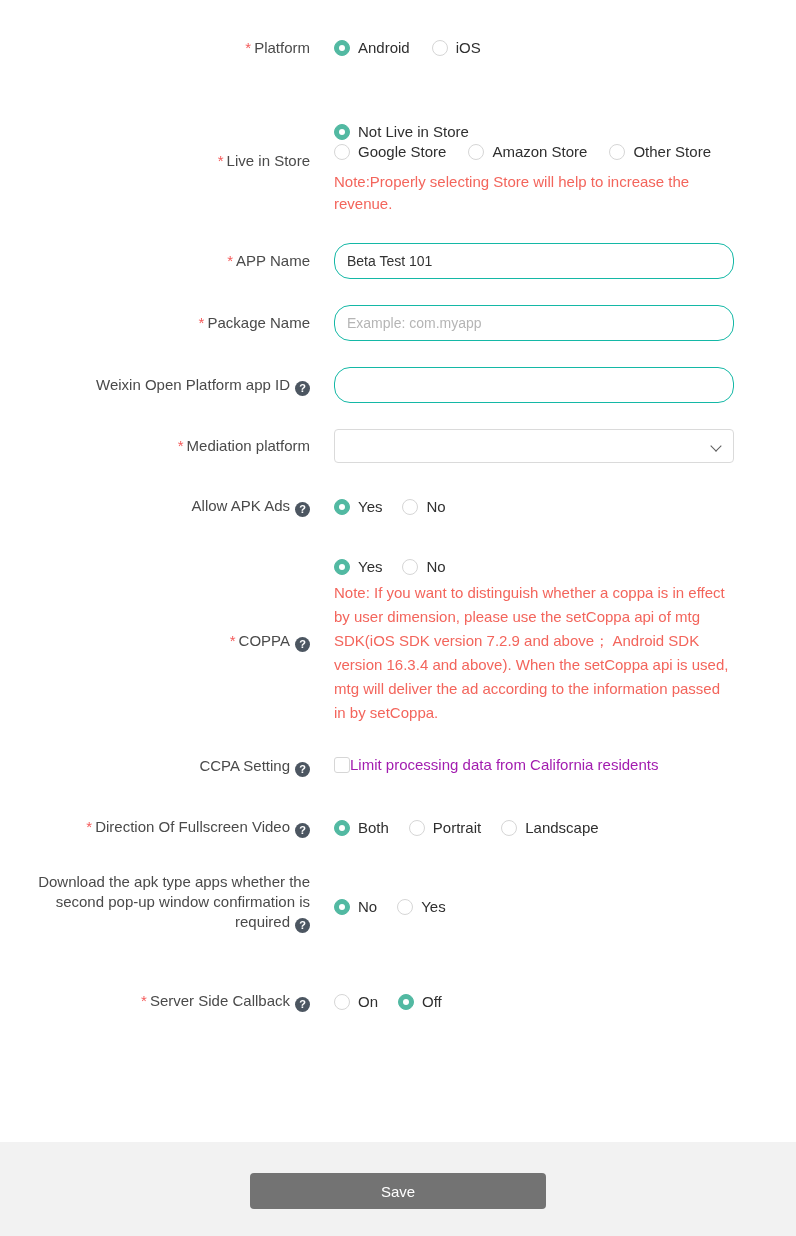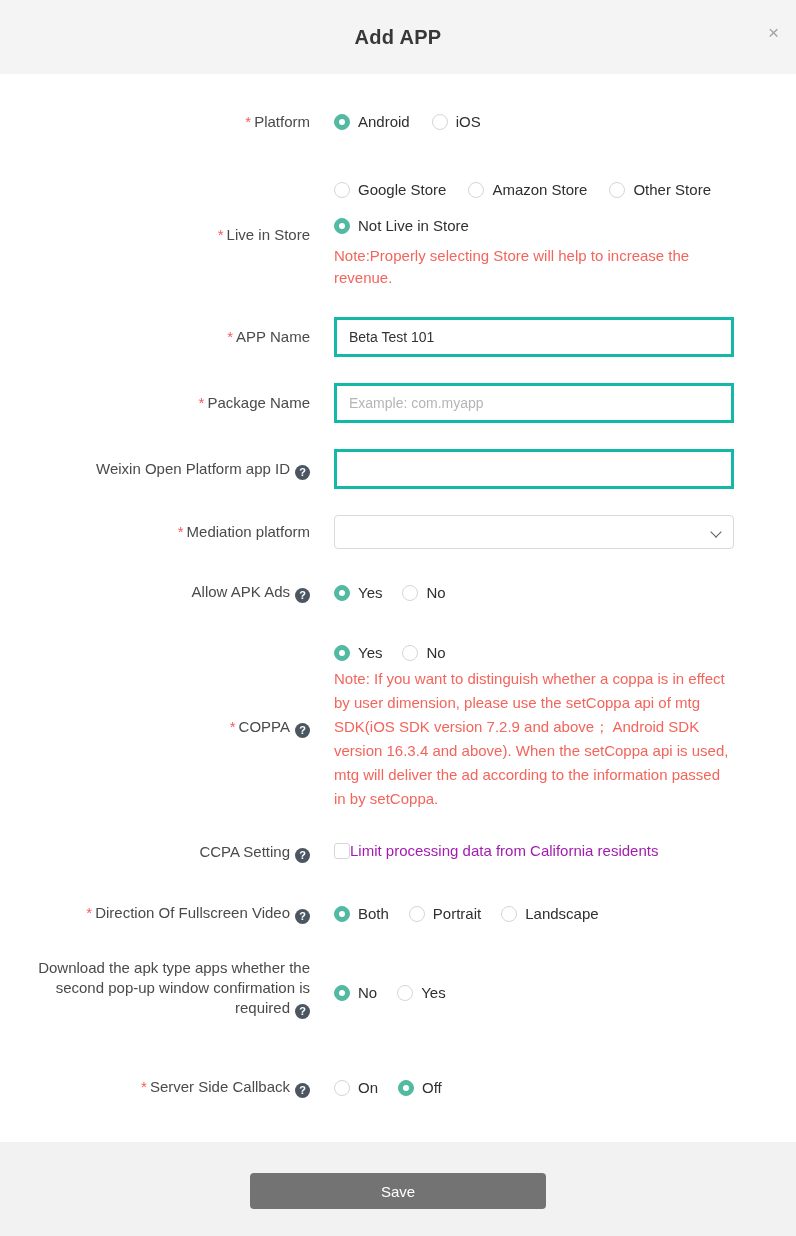--- a/index.html
+++ b/index.html
@@ -46,21 +46,21 @@
   .radio.checked .rb::after { content:''; position:absolute; inset:0; margin:auto;
         width:6px; height:6px; border-radius:50%; background:#fff; }
 
   
   .check { display:inline-flex; align-items:center; gap:0; cursor:pointer;
            font-size:15px; color:#a21caf; line-height:20px; }
   .cb { width:16px; height:16px; border:1px solid #d6d6d6; border-radius:3px;
         background:#fff; flex:0 0 16px; }
 
   
-  .inp { width:400px; height:34px; border:3px solid #14b8a6; border-radius:0;
+  .inp { width:400px; height:34px; border:1px solid #14b8a6; border-radius:16px;
          padding:17px 12px; font-size:14px; color:#333; outline:none;
          font-family:"Liberation Sans","DejaVu Sans",sans-serif; }
   .inp::placeholder { color:#b5b5b5; }
   .select { width:400px; height:34px; border:1px solid #dadada; border-radius:4px;
             background:#fff; position:relative; cursor:pointer;
             font-size:14px; color:#333; line-height:32px; padding:0 30px 0 12px; }
   .chev { position:absolute; right:13px; top:12px; width:8px; height:8px;
           border-right:1.4px solid #5d5d5d; border-bottom:1.4px solid #5d5d5d;
           transform:rotate(45deg); }
 
@@ -80,62 +80,58 @@
          justify-content:center; padding-top:31px; }
   .save { width:296px; height:36px; background:#737373; border:none; border-radius:4px;
           color:#fff; font-size:15px; cursor:pointer;
           font-family:"Liberation Sans","DejaVu Sans",sans-serif; }
 </style>
 </head>
 <body>
 
 <div class="dialog">
 
-  <div class="hdr">
-    <h1>Add APP</h1>
-    <span class="close">×</span>
-  </div>
 
   <div class="bd">
 
     <div class="row m-platform">
       <div class="lbl"><span class="req">*</span><span>Platform</span></div>
       <div class="ctl opts">
         <span class="radio checked">
             <span class="rb"></span>
             <span>Android</span>
           </span>
         <span class="radio">
             <span class="rb"></span>
             <span>iOS</span>
           </span>
       </div>
     </div>
 
     <div class="row m-store">
       <div class="lbl"><span class="req">*</span><span>Live in Store</span></div>
       <div class="ctl">
-        <div class="opts">
-          <span class="radio">
-              <span class="rb"></span>
-              <span>Google Store</span>
-            </span>
-          <span class="radio">
-              <span class="rb"></span>
-              <span>Amazon Store</span>
-            </span>
-          <span class="radio">
-              <span class="rb"></span>
-              <span>Other Store</span>
-            </span>
-        </div>
         <div class="opts stack-gap">
           <span class="radio checked">
               <span class="rb"></span>
               <span>Not Live in Store</span>
+            </span>
+        </div>
+        <div class="opts">
+          <span class="radio">
+              <span class="rb"></span>
+              <span>Google Store</span>
+            </span>
+          <span class="radio">
+              <span class="rb"></span>
+              <span>Amazon Store</span>
+            </span>
+          <span class="radio">
+              <span class="rb"></span>
+              <span>Other Store</span>
             </span>
         </div>
         <div class="note">Note:Properly selecting Store will help to increase the revenue.</div>
       </div>
     </div>
 
     <div class="row row-input m-appname">
       <div class="lbl"><span class="req">*</span><span>APP Name</span></div>
       <div class="ctl">
         <input class="inp" type="text" value="Beta Test 101" style="">

